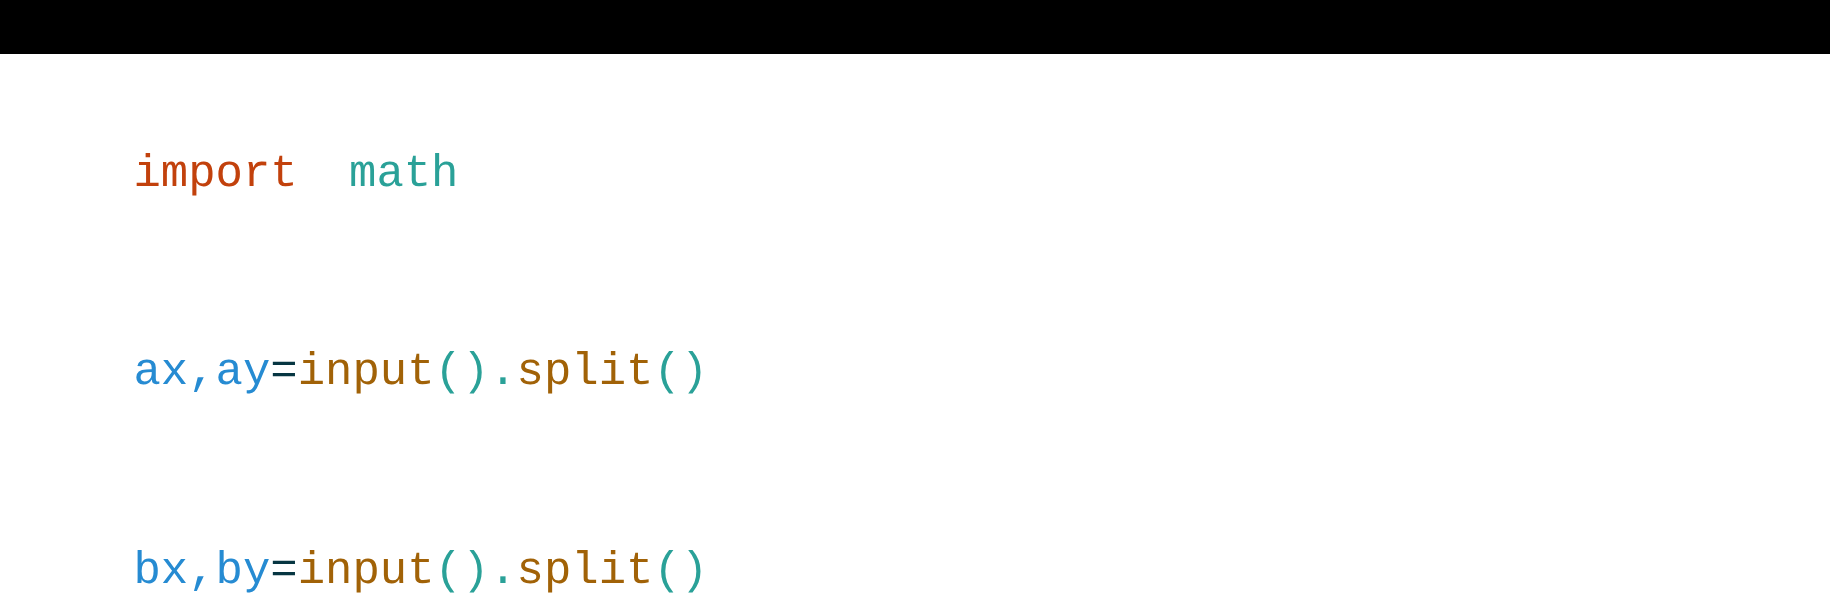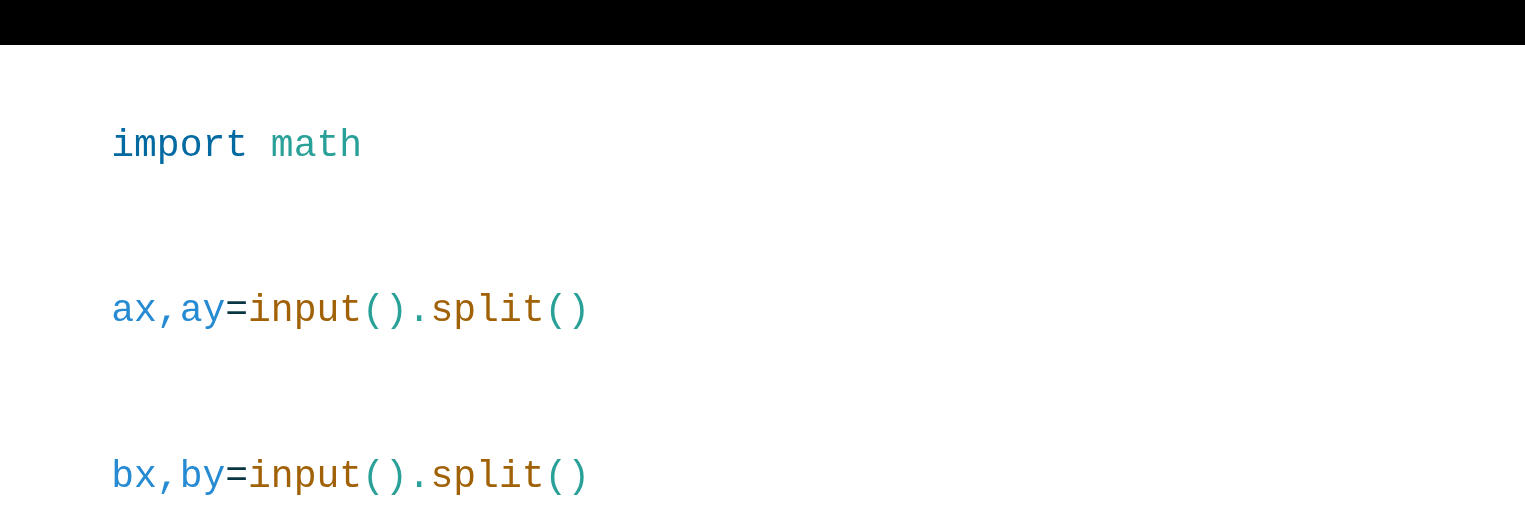--- a/index.html
+++ b/index.html
@@ -29,22 +29,22 @@
       display: flex;
       flex-direction: column;
       justify-content: flex-start;
     }
 
     .code-line {
       white-space: pre;
       display: block;
     }
 
-    .kw-import   { color: #0369a1; }  
-    .kw-module   { color: #2aa198; }  
+    .kw-import   { color: #c2410c; }  
+    .kw-module   { color: #2aa198; margin-left: 20px; }  
     .kw-var      { color: #268bd2; margin-top: 28px; }  
     .kw-paren    { color: #2aa198; }  
     .kw-plain    { color: #073642; }
     .kw-builtin  { color: #a16207; }
   </style>
 </head>
 <body>
 
 <div class="top-bar"></div>
 

